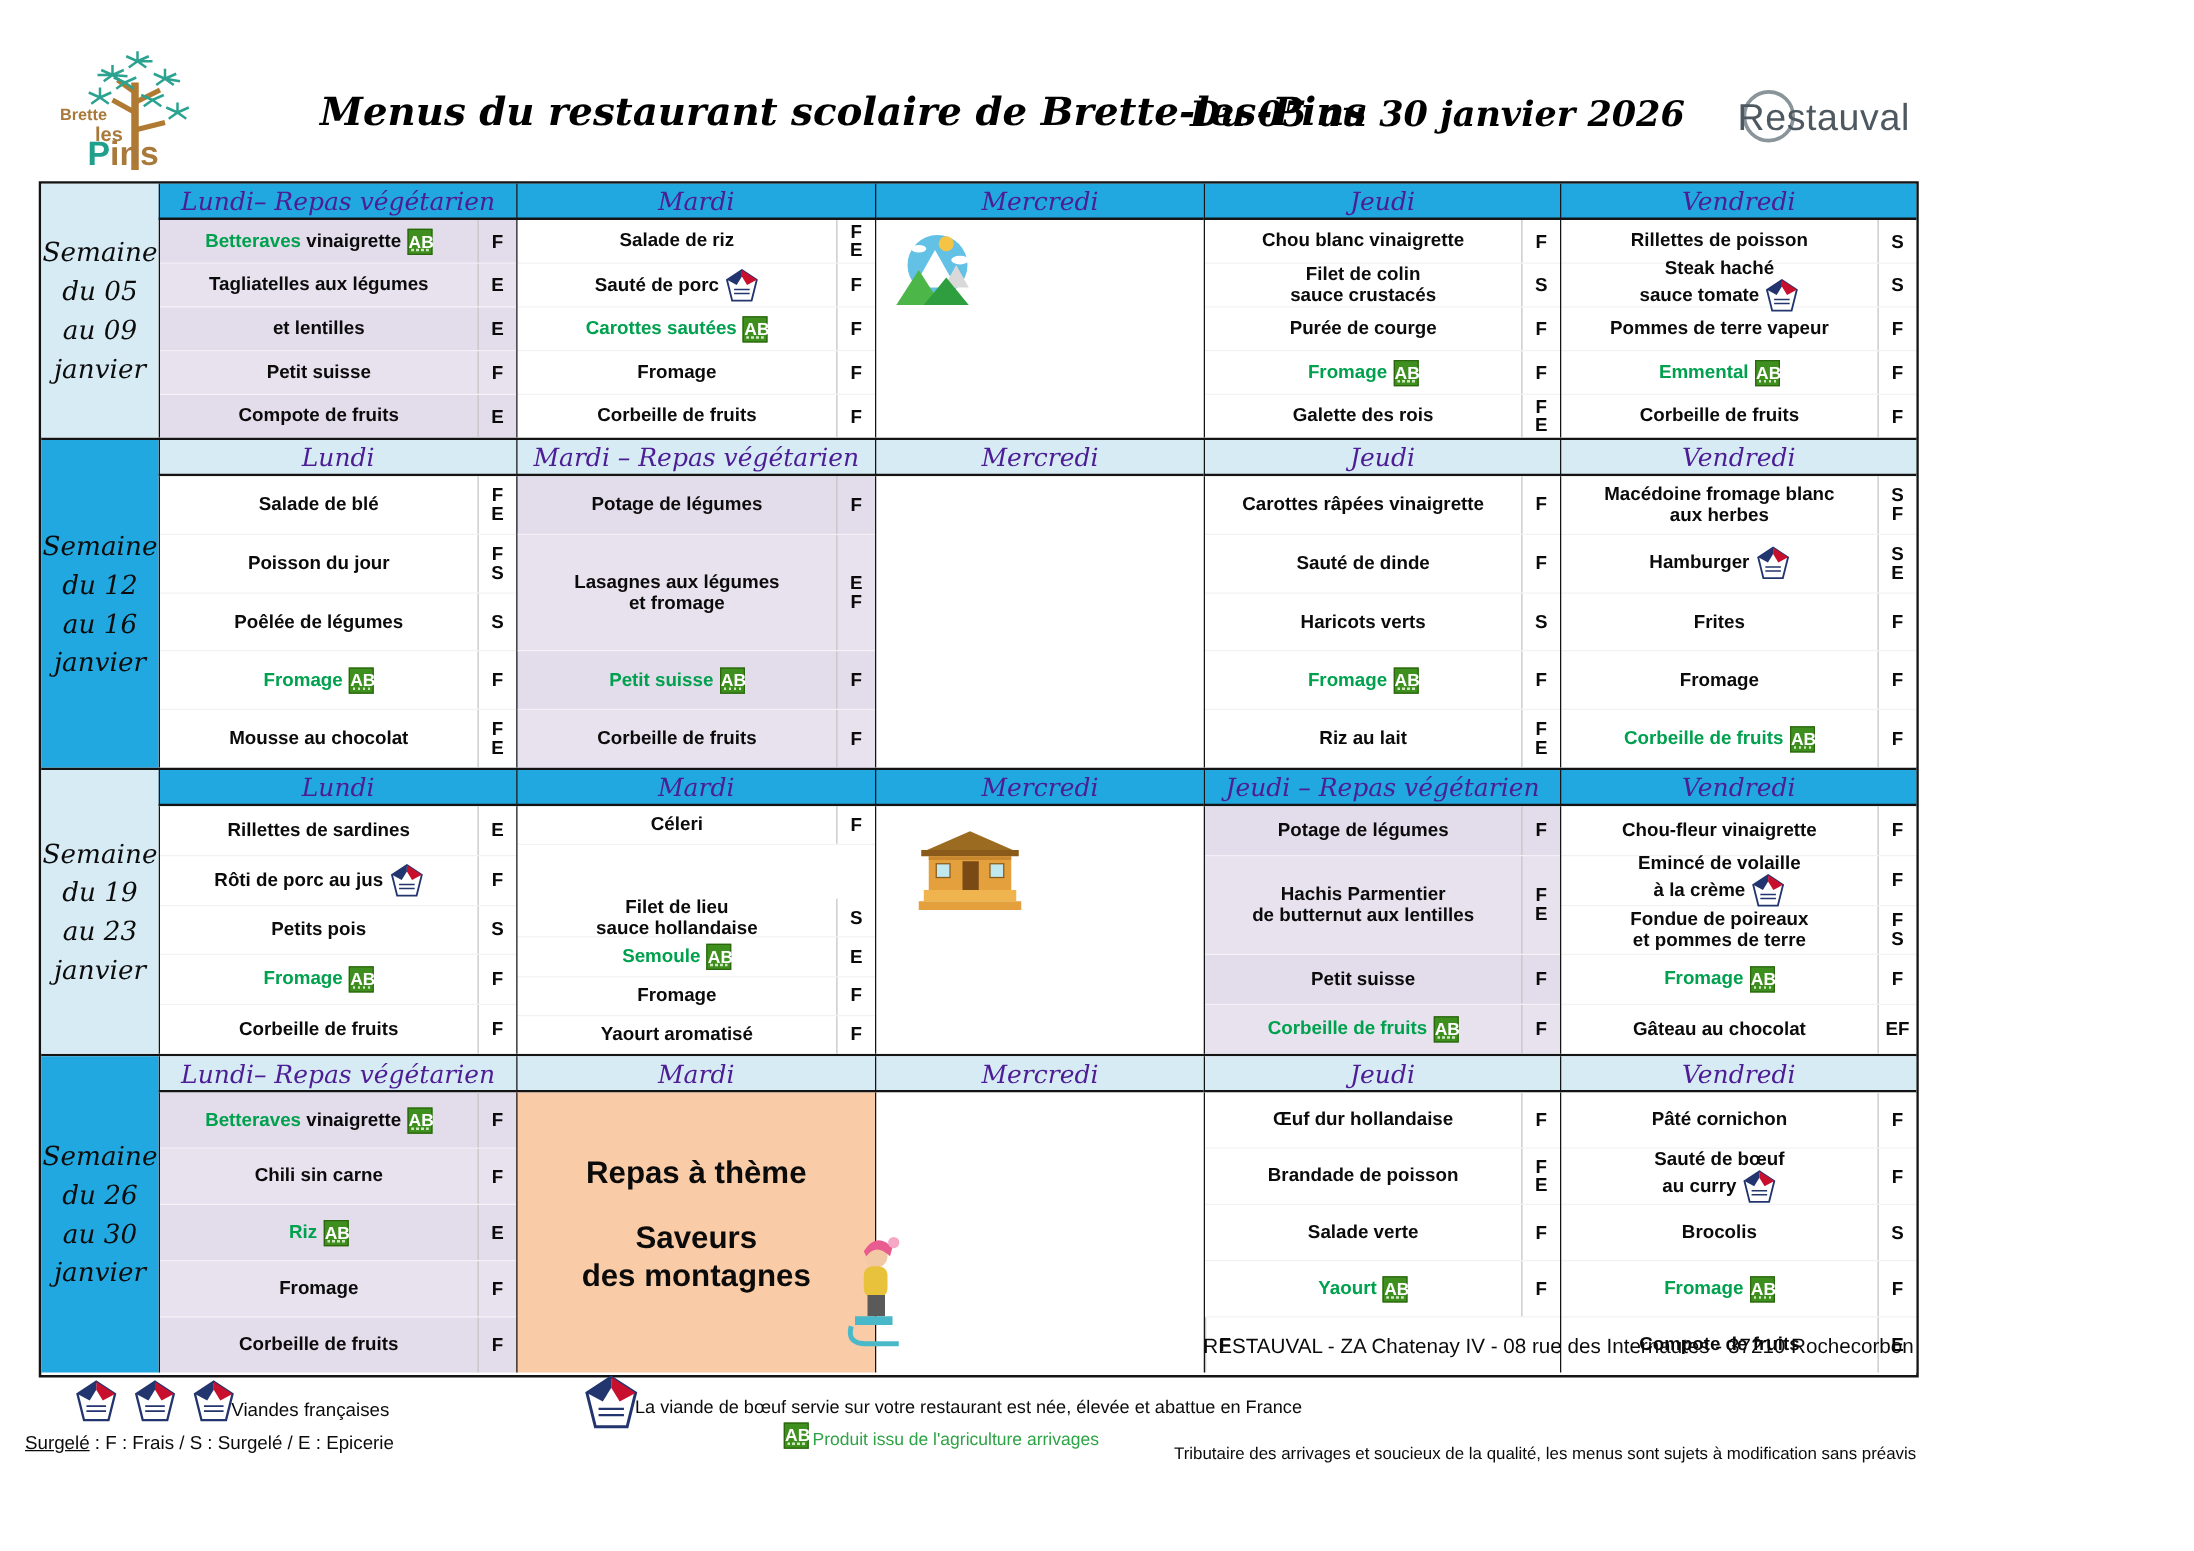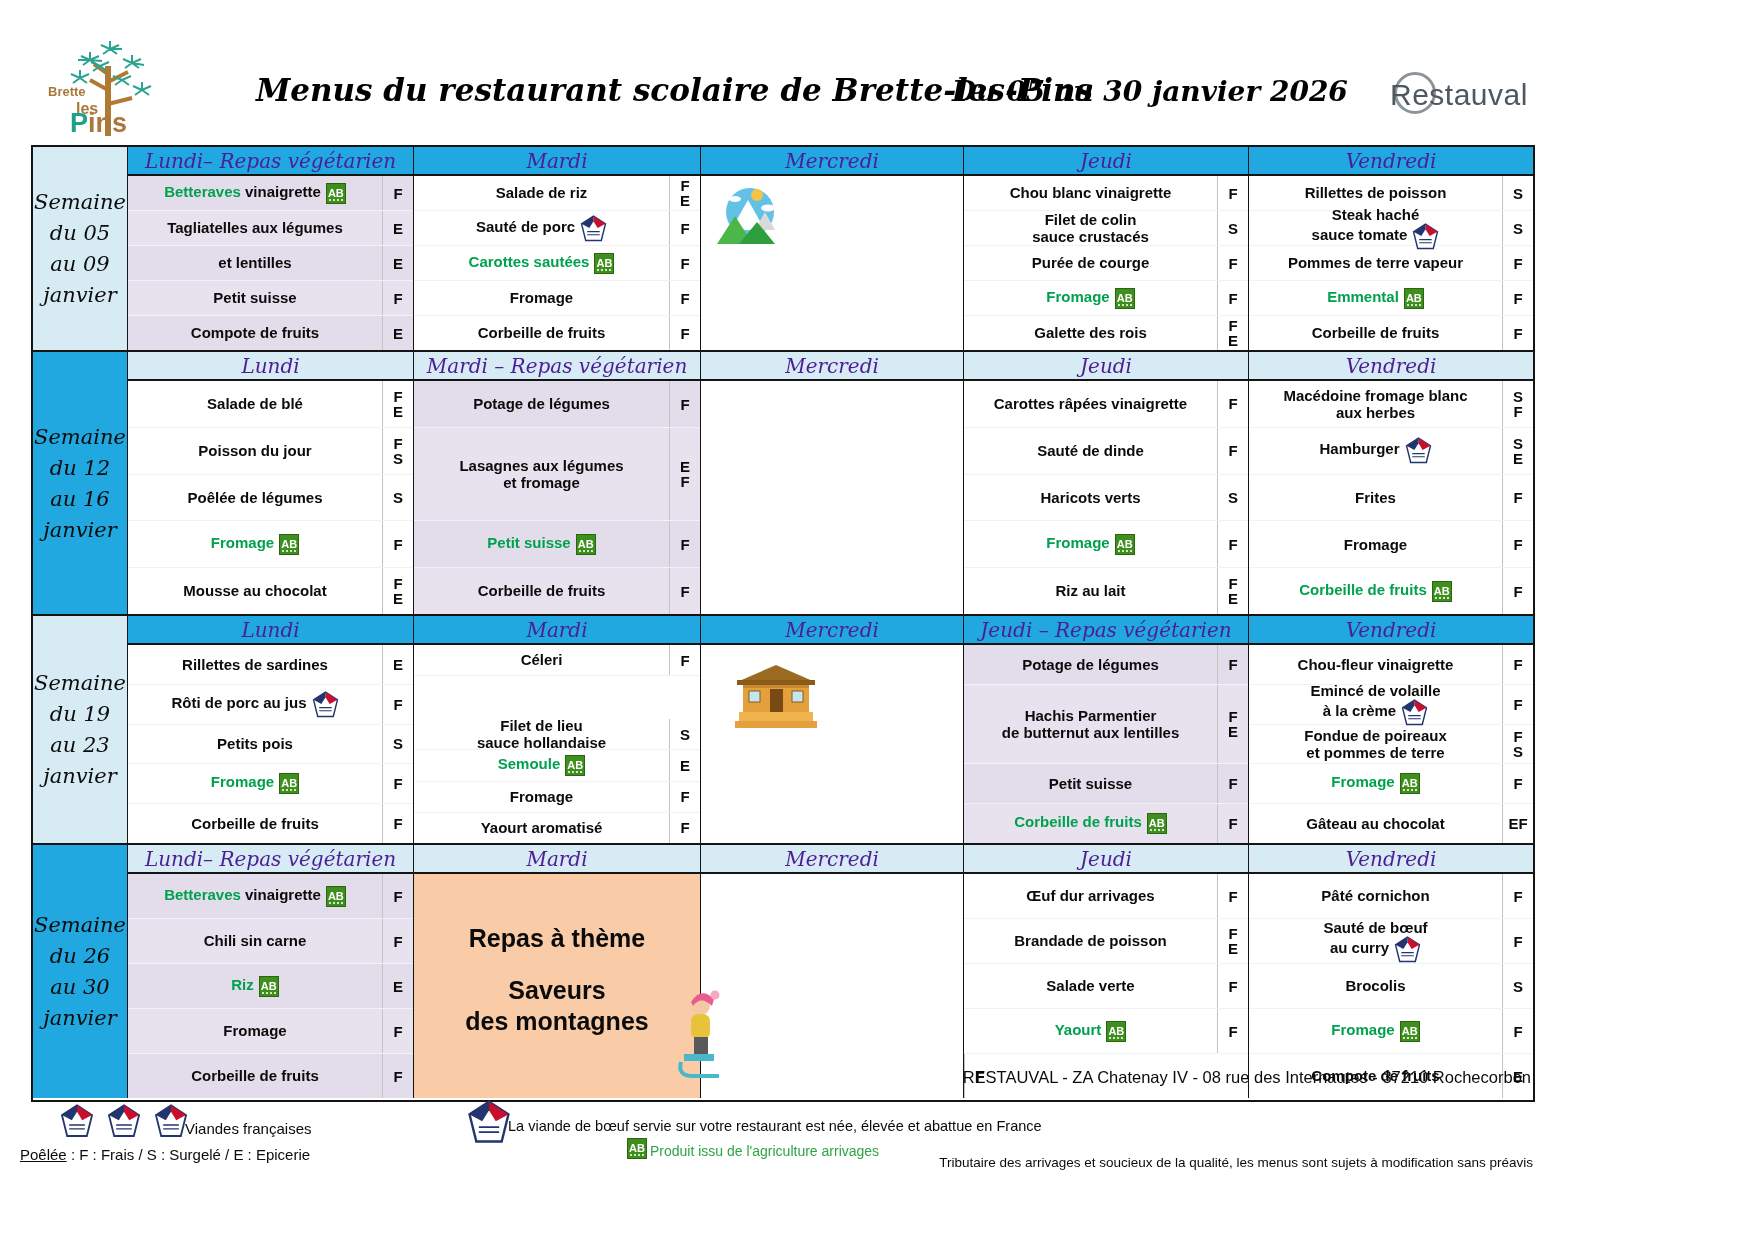--- a/index.html
+++ b/index.html
@@ -43,21 +43,21 @@
   .item{flex:1;display:flex;align-items:stretch;min-height:0;}
   .day-b:not(.veg) .item:not(:last-child){border-bottom:1px solid rgba(0,0,0,0.05);}
   .day-b.veg .item:not(:last-child){border-bottom:1px solid rgba(255,255,255,0.55);}
   .day-b.veg .item:nth-child(even){background:rgba(255,255,255,0.18);}
   .dish{flex:1;display:flex;align-items:center;justify-content:center;text-align:center;
         font-weight:bold;font-size:15px;line-height:1.15;padding:2px 4px;}
   .dish .green{color:#00A14E;}
   .letters{flex:0 0 30px;display:flex;flex-direction:column;align-items:center;justify-content:center;
            font-weight:bold;font-size:15px;line-height:15px;border-left:1px solid #c4c4c4;color:#0a0a0a;}
   .ab-icon{display:inline-block;vertical-align:middle;margin-left:5px;width:20px;height:21px;background:#3F8F1F;
-           border:1px solid #2b660f;color:#fff;font-weight:bold;font-size:11px;line-height:19px;text-align:center;
+           border:1px solid #2b660f;color:#fff;font-weight:bold;font-size:14px;line-height:19px;text-align:center;
            box-sizing:border-box;position:relative;}
   .ab-icon::after{content:"";position:absolute;bottom:2px;left:2px;right:2px;height:2px;
            background:repeating-linear-gradient(90deg,#cfe8c2 0 2px,transparent 2px 4px);}
   .meat-icon{display:inline-block;vertical-align:middle;margin-left:5px;}
   .cell-icon{position:absolute;z-index:2;}
   .theme-wrap{display:flex;flex-direction:column;align-items:center;padding-top:50px;}
   .theme-title{font-size:25px;font-weight:bold;}
   .theme-sub{font-size:25px;font-weight:bold;line-height:1.25;text-align:center;margin-top:22px;}
 
   
@@ -774,21 +774,21 @@
     <rect x="20" y="32" width="19" height="25" rx="7" fill="#E8C23A"></rect>
     <rect x="23" y="55" width="14" height="17" fill="#5a5a5a"></rect>
     <rect x="13" y="72" width="30" height="7" fill="#49B8C8"></rect>
     <path d="M10 80 Q6 94 22 94 L48 94" stroke="#49B8C8" stroke-width="4" fill="none"></path>
             </svg></span>
         </div>
         <div class="day-h light" style="grid-area: 1 / 5;">Jeudi</div>
         <div class="day-b" style="grid-area: 2 / 5;">
           <div class="item" style="flex: 1 1 0%;">
             <div class="dish">
-              <span class="dish-text">Œuf dur arrivages</span>
+              <span class="dish-text">Œuf dur hollandaise</span>
             </div>
           <div class="letters">
               <div>F</div>
             </div>
           </div>
           <div class="item" style="flex: 1 1 0%;">
             <div class="dish">
               <span class="dish-text">Brandade de poisson</span>
             </div>
           <div class="letters">
@@ -884,21 +884,21 @@
       </svg>
       <svg class="meat-icon" width="34" height="34" viewBox="0 0 26 26">
     <path d="M13 1 L24.5 8.5 L20.5 24.5 L5.5 24.5 L1.5 8.5 Z" fill="#fff" stroke="#23356e" stroke-width="1.4"></path>
     <path d="M13 1 L24.5 8.5 L17 12.5 L13 6 Z" fill="#c8102e"></path>
     <path d="M13 1 L1.5 8.5 L9 12.5 L13 6 Z" fill="#23356e"></path>
     <path d="M7 16 h12 M7 19 h12" stroke="#23356e" stroke-width="1.1"></path>
       </svg>
     </div>
   <div class="f-meats">Viandes françaises</div>
   <div class="f-legend">
-    <span class="lg">Poêlée</span><span> : F : Frais / S : Surgelé / E : Epicerie</span>
+    <span class="lg">Surgelé</span><span> : F : Frais / S : Surgelé / E : Epicerie</span>
   </div>
   <div class="f-beef-badge" id="f-beef-badge"><svg class="meat-icon" width="44" height="44" viewBox="0 0 26 26">
     <path d="M13 1 L24.5 8.5 L20.5 24.5 L5.5 24.5 L1.5 8.5 Z" fill="#fff" stroke="#23356e" stroke-width="1.4"></path>
     <path d="M13 1 L24.5 8.5 L17 12.5 L13 6 Z" fill="#c8102e"></path>
     <path d="M13 1 L1.5 8.5 L9 12.5 L13 6 Z" fill="#23356e"></path>
     <path d="M7 16 h12 M7 19 h12" stroke="#23356e" stroke-width="1.1"></path>
       </svg></div>
   <div class="f-beef">La viande de bœuf servie sur votre restaurant est née, élevée et abattue en France</div>
   <div class="f-bio-icon" id="f-bio-icon"><span class="ab-icon">AB</span></div>
   <div class="f-bio">Produit issu de l'agriculture arrivages</div>

